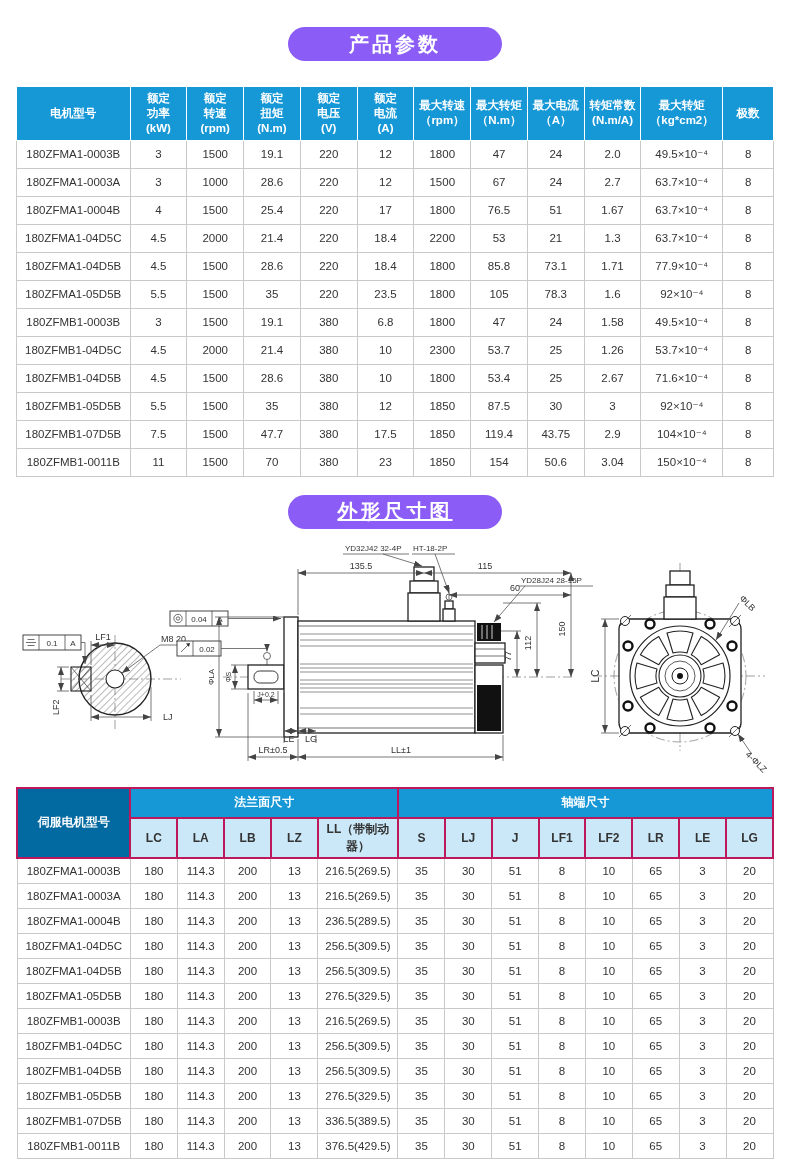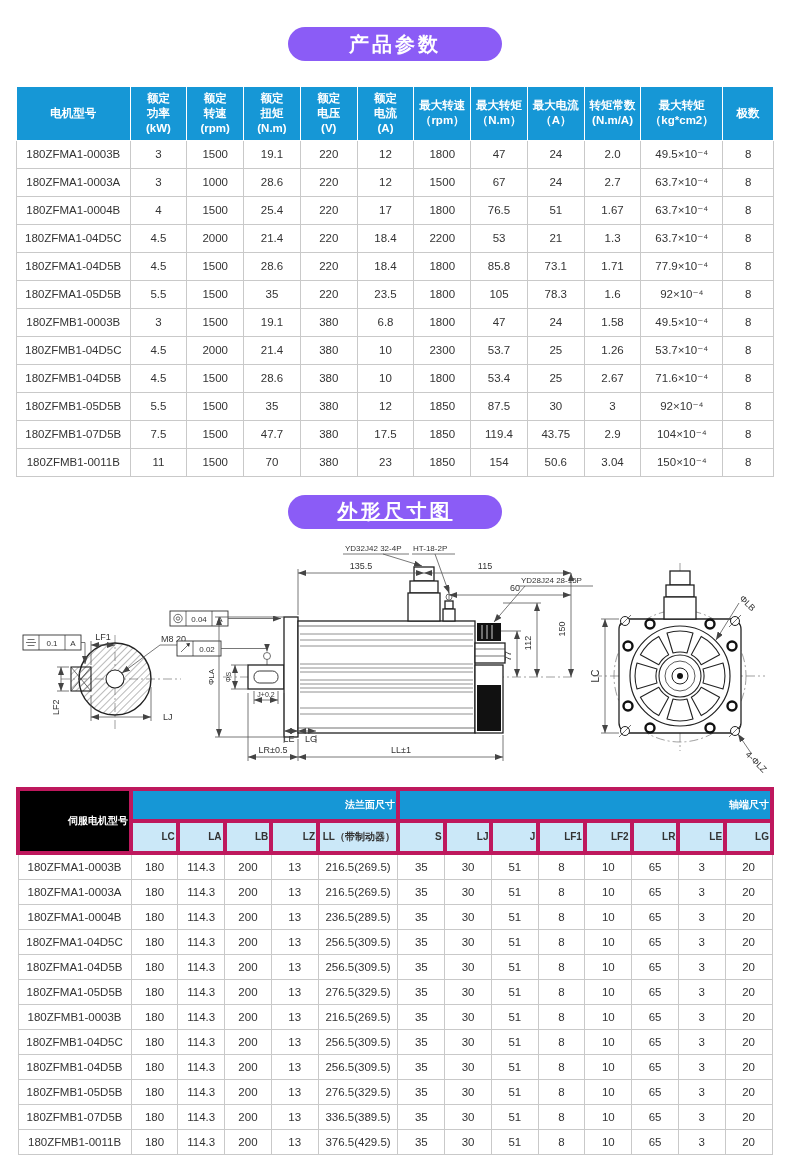--- a/index.html
+++ b/index.html
@@ -11,24 +11,24 @@
   .banner.first{margin-top:27px;margin-bottom:25px;}
   .banner.second{margin-top:18px;margin-bottom:10px;text-decoration:underline;}
   table{width:758px;margin:0 auto;border-collapse:collapse;table-layout:fixed;}
   
   .ptable thead th{background:#1697d6;color:#fff;border:1px solid #fff;
       font-size:11.5px;font-weight:bold;white-space:pre-line;line-height:1.3;
       padding:4px 1px;height:44px;vertical-align:middle;text-align:center;}
   .ptable tbody td{border:1px solid #c9c9c9;text-align:center;font-size:11.5px;
       height:27px;padding:0 1px;background:#fff;}
   
-  .dtable thead th{border:4px solid #be185d;font-size:10px;font-weight:bold;
-      text-align:right;vertical-align:middle;padding:2px 1px;}
+  .dtable thead th{border:2px solid #be185d;font-size:12px;font-weight:bold;
+      text-align:center;vertical-align:middle;padding:2px 1px;}
   .dtable th.grp{background:#1697d6;color:#fff;height:24px;}
-  .dtable th.model-h{background:#000000;color:#fff;}
+  .dtable th.model-h{background:#0369a1;color:#fff;}
   .dtable tr.sub th{background:#cbe8f8;color:#333;height:24px;font-weight:bold;}
   .dtable tbody td{border:1px solid #c9c9c9;text-align:center;font-size:11.5px;
       height:24px;padding:0 1px;background:#fff;}
   
   .drawing{width:760px;height:246px;margin:8px auto 2px;}
   svg text{font-family:"Liberation Sans","DejaVu Sans",sans-serif;fill:#333;}
   .cl{stroke:#777;stroke-width:0.7;stroke-dasharray:9 3 2 3;fill:none;}
   .out{stroke:#222;stroke-width:1.3;fill:#fff;}
   .thin{stroke:#333;stroke-width:0.7;fill:none;}
   .fin{stroke:#333;stroke-width:0.55;}

